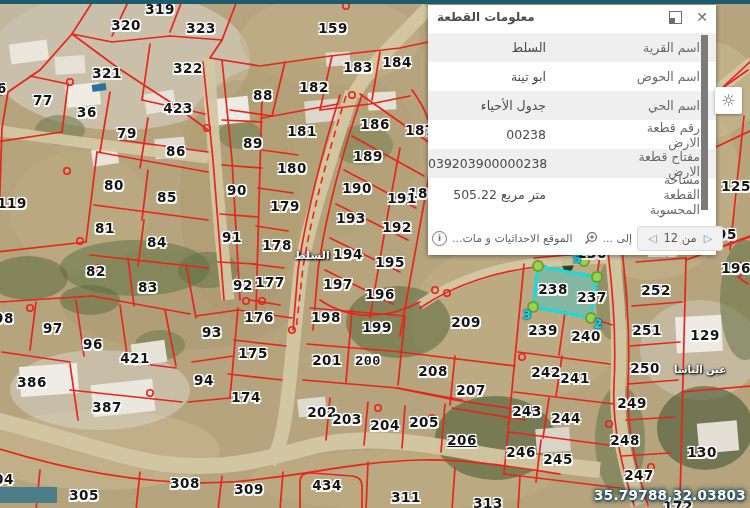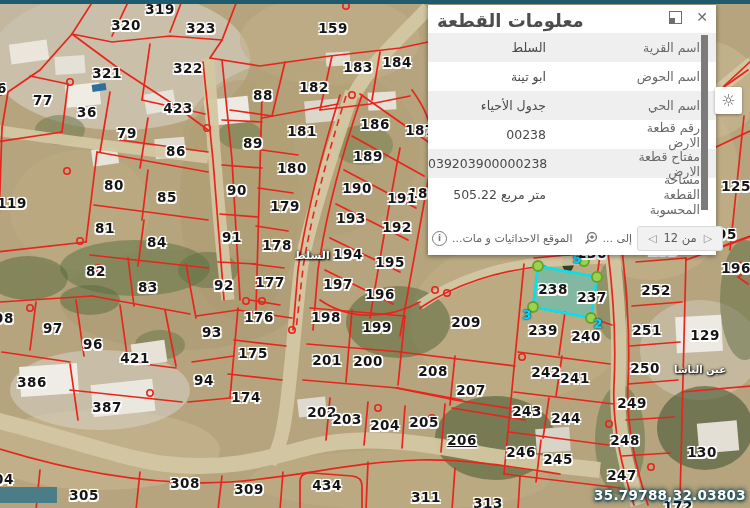--- a/index.html
+++ b/index.html
@@ -20,21 +20,21 @@
        letter-spacing:.3px;text-shadow:0 0 4px #0a4254,0 1px 3px #06323f,0 0 6px #0a4254;}
   .scalebox{position:absolute;left:0;top:487px;width:57px;height:16px;background:#4b7d89;}
   .topbar{position:absolute;left:0;top:0;width:750px;height:4px;background:#1d5b6f;z-index:12;}
   .sunbtn{position:absolute;left:715px;top:87px;width:27px;height:27px;background:#fff;border-radius:2px;
        box-shadow:0 1px 3px rgba(0,0,0,.35);z-index:11;display:flex;align-items:center;justify-content:center;
        color:#6e6e6e;font-size:16px;cursor:pointer;}
   
   .popup{position:absolute;left:428px;top:5px;width:288px;height:250px;background:#fff;z-index:10;
          box-shadow:0 1px 5px rgba(0,0,0,.45);}
   .p-head{position:absolute;left:0;top:0;right:0;height:28px;}
-  .p-title{position:absolute;left:9px;top:5px;font-size:18px;font-weight:bold;color:#4d4d4d;}
+  .p-title{position:absolute;left:9px;top:5px;font-size:12px;font-weight:bold;color:#4d4d4d;}
   .p-icons{position:absolute;right:8px;top:5px;display:flex;gap:14px;align-items:center;}
   .dock{width:11px;height:11px;border:1.5px solid #6e6e6e;position:relative;cursor:pointer;}
   .dock::after{content:"";position:absolute;left:0;bottom:0;width:5px;height:5px;background:#6e6e6e;}
   .closex{font-size:14px;color:#6e6e6e;line-height:14px;cursor:pointer;}
   .p-rows{position:absolute;left:0;top:28px;right:0;}
   .prow{display:flex;height:29px;align-items:center;font-size:12.5px;}
   .prow:nth-child(odd){background:#efefef;}
   .prow:last-child{height:32px;}
   .pval{flex:1;text-align:right;padding-right:82px;color:#4a4a4a;}
   .plab{width:88px;box-sizing:border-box;padding-right:16px;text-align:right;color:#696969;}
@@ -328,62 +328,62 @@
         <div class="plbl" style="left: 348px; top: 254px;">194</div>
         <div class="plbl" style="left: 338px; top: 284px;">197</div>
         <div class="plbl" style="left: 420px; top: 130px;">187</div>
         <div class="plbl" style="left: 423px; top: 193px;">188</div>
         <div class="plbl" style="left: 402px; top: 198px;">191</div>
         <div class="plbl" style="left: 397px; top: 227px;">192</div>
         <div class="plbl" style="left: 390px; top: 262px;">195</div>
         <div class="plbl" style="left: 380px; top: 294px;">196</div>
         <div class="plbl" style="left: 96px; top: 271px;">82</div>
         <div class="plbl" style="left: 148px; top: 287px;">83</div>
-        <div class="plbl" style="left: 212px; top: 285px; padding-left: 24px;">92</div>
+        <div class="plbl" style="left: 231px; top: 285px; padding-left: 24px;">92</div>
         <div class="plbl" style="left: 212px; top: 332px;">93</div>
         <div class="plbl" style="left: 204px; top: 380px;">94</div>
         <div class="plbl" style="left: 93px; top: 344px;">96</div>
         <div class="plbl" style="left: 53px; top: 328px;">97</div>
         <div class="plbl" style="left: 4px; top: 318px;">98</div>
         <div class="plbl" style="left: 135px; top: 358px;">421</div>
         <div class="plbl" style="left: 32px; top: 382px;">386</div>
         <div class="plbl" style="left: 107px; top: 407px;">387</div>
         <div class="plbl" style="left: 259px; top: 317px;">176</div>
         <div class="plbl" style="left: 253px; top: 353px;">175</div>
         <div class="plbl" style="left: 326px; top: 317px;">198</div>
         <div class="plbl" style="left: 377px; top: 327px;">199</div>
         <div class="plbl" style="left: 327px; top: 360px;">201</div>
-        <div class="plbl" style="left: 368px; top: 361px;">200</div>
+        <div class="plbl" style="left: 368px; top: 361px; font-family: Liberation Mono, monospace;">200</div>
         <div class="plbl" style="left: 246px; top: 397px;">174</div>
         <div class="plbl" style="left: 308px; top: 412px; padding-left: 28px;">202</div>
         <div class="plbl" style="left: 347px; top: 419px;">203</div>
         <div class="plbl" style="left: 385px; top: 425px;">204</div>
         <div class="plbl" style="left: 424px; top: 422px;">205</div>
         <div class="plbl" style="left: 462px; top: 440px; text-decoration: underline;">206</div>
         <div class="plbl" style="left: 471px; top: 390px;">207</div>
         <div class="plbl" style="left: 433px; top: 371px;">208</div>
         <div class="plbl" style="left: 466px; top: 322px;">209</div>
         <div class="plbl" style="left: -1px; top: 479px;">304</div>
         <div class="plbl" style="left: 84px; top: 495px;">305</div>
         <div class="plbl" style="left: 185px; top: 483px;">308</div>
         <div class="plbl" style="left: 249px; top: 489px;">309</div>
         <div class="plbl" style="left: 327px; top: 485px;">434</div>
-        <div class="plbl" style="left: 420px; top: 497px; padding-left: 12px;">311</div>
+        <div class="plbl" style="left: 400px; top: 497px; padding-left: 12px;">311</div>
         <div class="plbl" style="left: 488px; top: 503px;">313</div>
         <div class="plbl" style="left: 592px; top: 253px;">236</div>
         <div class="plbl" style="left: 592px; top: 297px;">237</div>
         <div class="plbl" style="left: 543px; top: 330px;">239</div>
         <div class="plbl" style="left: 586px; top: 336px;">240</div>
         <div class="plbl" style="left: 546px; top: 372px;">242</div>
         <div class="plbl" style="left: 575px; top: 378px;">241</div>
         <div class="plbl" style="left: 527px; top: 411px;">243</div>
         <div class="plbl" style="left: 566px; top: 418px;">244</div>
         <div class="plbl" style="left: 521px; top: 452px;">246</div>
         <div class="plbl" style="left: 558px; top: 459px;">245</div>
-        <div class="plbl" style="left: 622px; top: 475px;">247</div>
+        <div class="plbl" style="left: 639px; top: 475px;">247</div>
         <div class="plbl" style="left: 625px; top: 440px;">248</div>
         <div class="plbl" style="left: 632px; top: 403px;">249</div>
         <div class="plbl" style="left: 645px; top: 368px;">250</div>
         <div class="plbl" style="left: 647px; top: 330px;">251</div>
         <div class="plbl" style="left: 656px; top: 290px;">252</div>
         <div class="plbl" style="left: 663px; top: 250px;">253</div>
         <div class="plbl" style="left: 736px; top: 186px;">125</div>
         <div class="plbl" style="left: 727px; top: 234px;">95</div>
         <div class="plbl" style="left: 736px; top: 268px;">196</div>
         <div class="plbl" style="left: 705px; top: 335px;">129</div>

